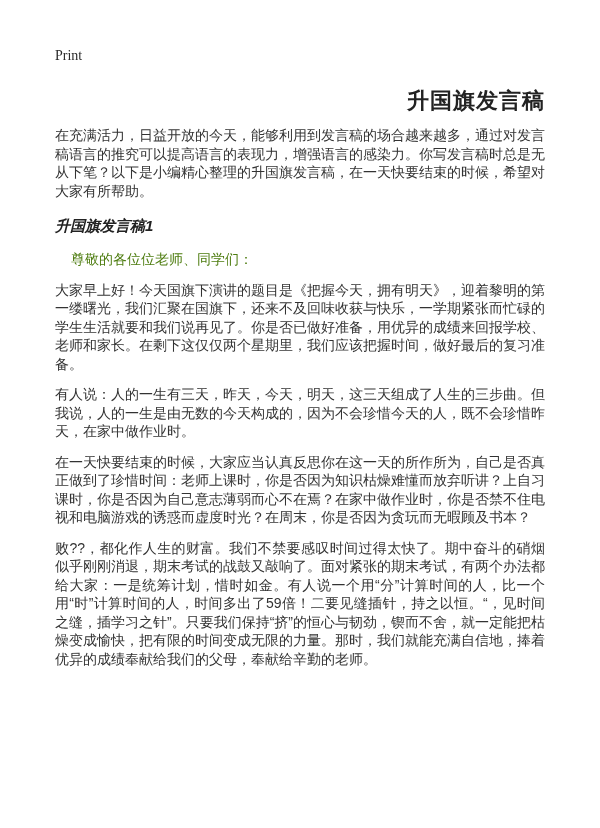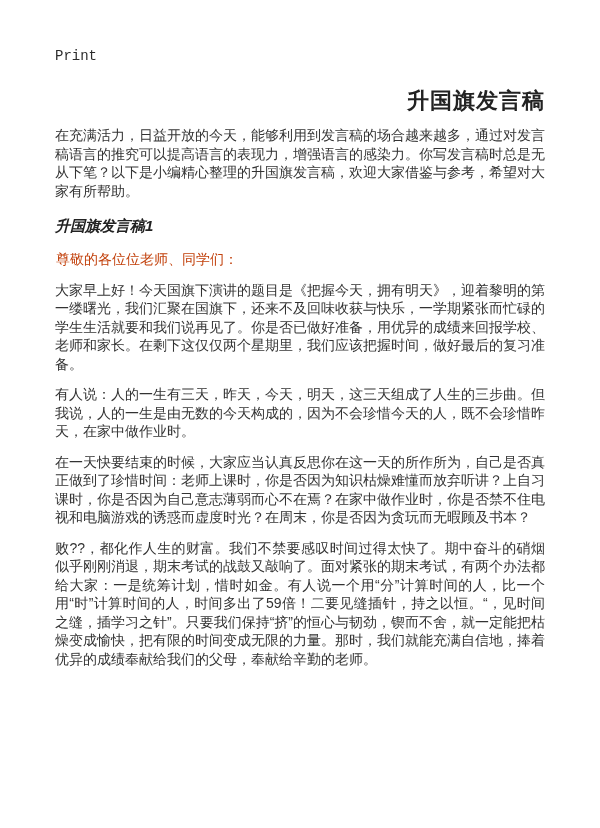--- a/index.html
+++ b/index.html
@@ -15,21 +15,21 @@
       font-family: "Liberation Sans", sans-serif;
       color: #333333;
     }
     .page {
       width: 600px;
       height: 828px;
       padding: 46px 55px 20px 55px;
       background: #ffffff;
     }
     .print-label {
-      font-family: Liberation Mono, monospace;
+      font-family: Liberation Serif, serif;
       font-size: 14px;
       color: #2b2b2b;
       line-height: 1.2;
       margin: 0 0 14px 0;
       display: inline-block;
       cursor: pointer;
     }
     h1.doc-title {
       margin: 8px 0 12px 0;
       text-align: right;
@@ -57,36 +57,36 @@
     h2.section-heading {
       font-size: 15px;
       font-weight: bold;
       color: #222222;
       margin: 17px 0 0 0;
       line-height: 1.25;
       font-style: italic;
     }
     .salutation {
       font-size: 14px;
-      margin: 14px 0 0 1px;
+      margin: 14px 0 0 16px;
       line-height: 18.5px;
-      color: #c2410c;
+      color: #4d7c0f;
     }
   </style>
 </head>
 <body>
 
 <div class="page">
 
   <span class="print-label">Print</span>
 
   <h1 class="doc-title">升国旗发言稿</h1>
 
 
-  <p class="body-par">在充满活力，日益开放的今天，能够利用到发言稿的场合越来越多，通过对发言稿语言的推究可以提高语言的表现力，增强语言的感染力。你写发言稿时总是无从下笔？以下是小编精心整理的升国旗发言稿，欢迎大家借鉴与参考，希望对大家有所帮助。</p>
+  <p class="body-par">在充满活力，日益开放的今天，能够利用到发言稿的场合越来越多，通过对发言稿语言的推究可以提高语言的表现力，增强语言的感染力。你写发言稿时总是无从下笔？以下是小编精心整理的升国旗发言稿，在一天快要结束的时候，希望对大家有所帮助。</p>
 
   <h2 class="section-heading">升国旗发言稿1</h2>
 
   <p class="salutation">尊敬的各位位老师、同学们：</p>
 
   <p class="body-par">大家早上好！今天国旗下演讲的题目是《把握今天，拥有明天》，迎着黎明的第一缕曙光，我们汇聚在国旗下，还来不及回味收获与快乐，一学期紧张而忙碌的学生生活就要和我们说再见了。你是否已做好准备，用优异的成绩来回报学校、老师和家长。在剩下这仅仅两个星期里，我们应该把握时间，做好最后的复习准备。</p>
 
   <p class="body-par">有人说：人的一生有三天，昨天，今天，明天，这三天组成了人生的三步曲。但我说，人的一生是由无数的今天构成的，因为不会珍惜今天的人，既不会珍惜昨天，在家中做作业时。</p>
 
   <p class="body-par">在一天快要结束的时候，大家应当认真反思你在这一天的所作所为，自己是否真正做到了珍惜时间：老师上课时，你是否因为知识枯燥难懂而放弃听讲？上自习课时，你是否因为自己意志薄弱而心不在焉？在家中做作业时，你是否禁不住电视和电脑游戏的诱惑而虚度时光？在周末，你是否因为贪玩而无暇顾及书本？</p>

